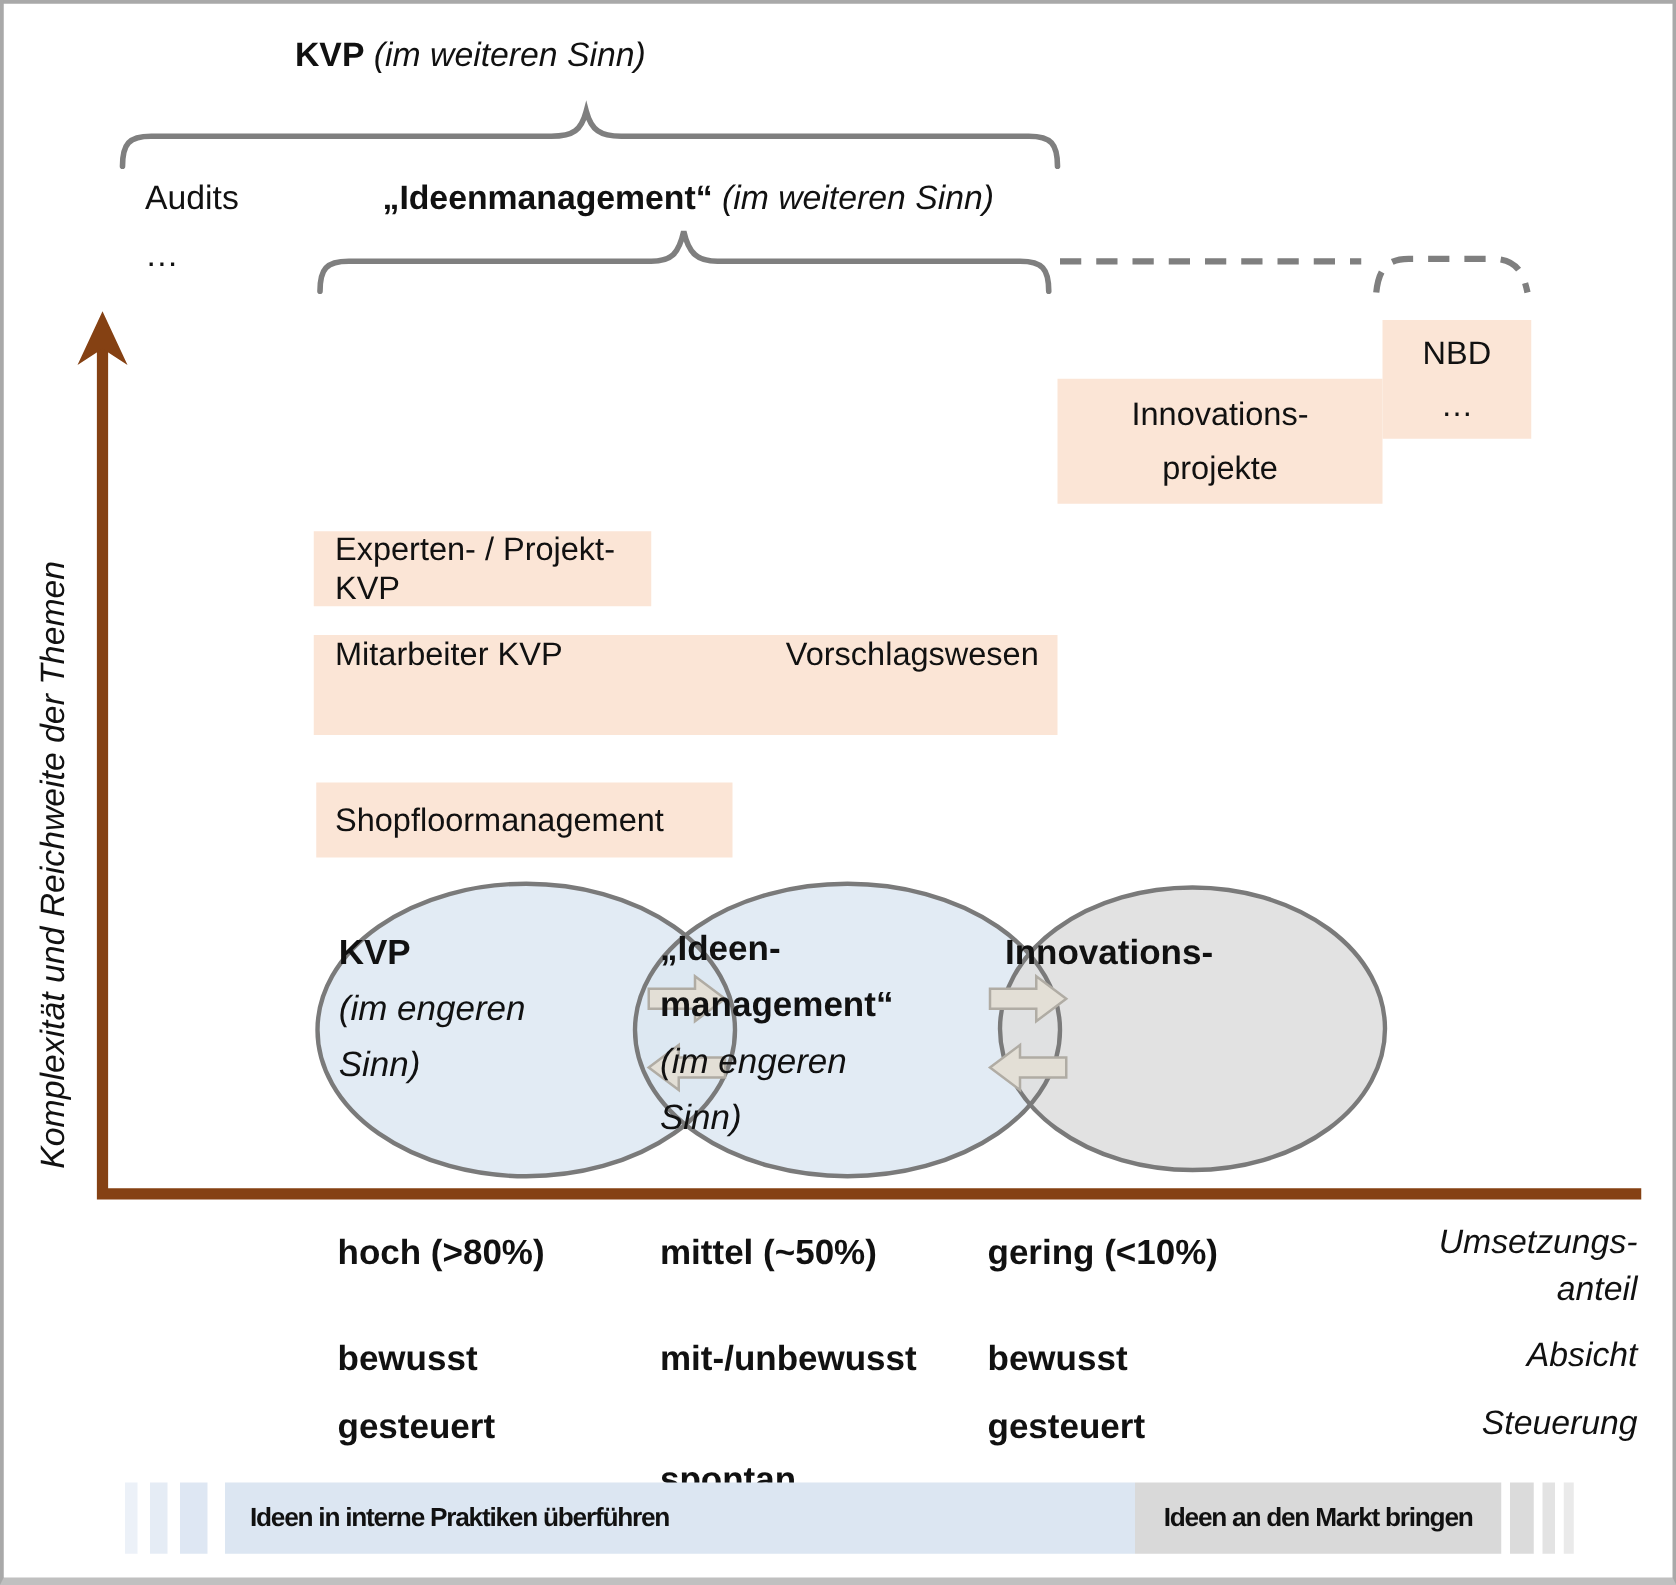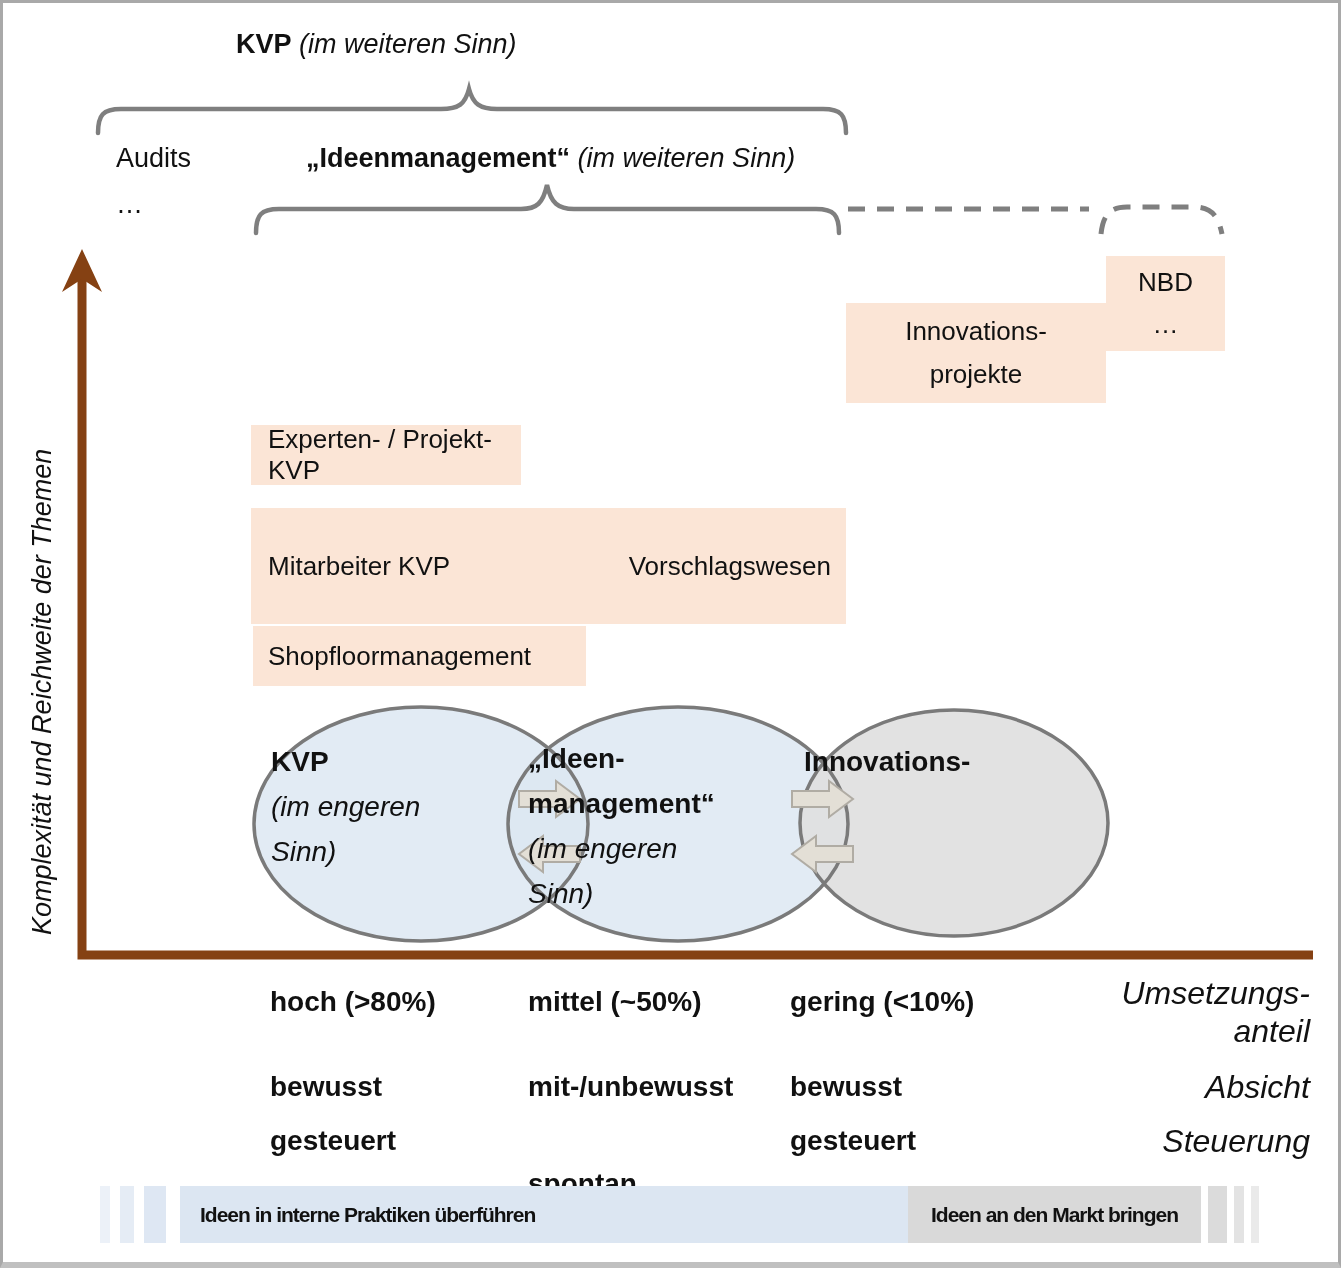--- a/index.html
+++ b/index.html
@@ -25,21 +25,21 @@
   .axis{fill:none;stroke:var(--axis-brown);stroke-width:9;}
   .axishead{fill:var(--axis-brown);stroke:none;}
   .ellfill-blue{fill:var(--accent-blue);fill-opacity:.82;stroke:none;}
   .ellfill-gray{fill:#e0e0e0;fill-opacity:.92;stroke:none;}
   .ellstroke{fill:none;stroke:#7a7a7a;stroke-width:3.5;}
   .blockarrow{fill:#e3dfd6;stroke:#b0aca4;stroke-width:2;}
   .peachbox{background:var(--accent-box);font-size:26px;}
   .title-line{font-size:27px;white-space:nowrap;}
   .elltext{font-size:28px;line-height:45px;white-space:nowrap;}
   .metric{font-size:28px;font-weight:bold;white-space:nowrap;}
-  .rightlab{font-size:32px;font-style:italic;text-align:right;white-space:nowrap;}
+  .rightlab{font-size:27px;font-style:italic;text-align:right;white-space:nowrap;}
   .bar{height:57px;display:flex;align-items:center;font-size:21px;font-weight:bold;letter-spacing:-1px;white-space:nowrap;}
   .stripe{height:57px;}
 </style>
 </head>
 <body>
 
 <div id="page">
 
   <svg width="1335" height="1259" viewBox="0 0 1335 1259">
 
@@ -83,21 +83,21 @@
 
   <div class="abs peachbox" style="left:843px;top:300px;width:260px;height:100px;display:flex;flex-direction:column;justify-content:space-evenly;align-items:center;">
     <div>Innovations-</div>
     <div>projekte</div>
   </div>
   <div class="abs peachbox" style="left:1103px;top:253px;width:119px;height:95px;display:flex;flex-direction:column;justify-content:space-evenly;align-items:center;">
     <div>NBD</div>
     <div>…</div>
   </div>
   <div class="abs peachbox" style="left:248px;top:422px;width:270px;height:60px;display:flex;align-items:center;padding-left:17px;box-sizing:border-box;">Experten- / Projekt-KVP</div>
-  <div class="abs peachbox" style="left:248px;top:505px;width:595px;height:116px;display:flex;align-items:center;justify-content:space-between;padding:0 15px 0 17px;box-sizing:border-box;">
+  <div class="abs peachbox" style="left:248px;top:505px;width:595px;height:80px;display:flex;align-items:flex-start;justify-content:space-between;padding:0 15px 0 17px;box-sizing:border-box;">
     <span>Mitarbeiter KVP</span>
     <span>Vorschlagswesen</span>
   </div>
   <div class="abs peachbox" style="left:250px;top:623px;width:333px;height:60px;display:flex;align-items:center;padding-left:15px;box-sizing:border-box;">Shopfloormanagement</div>
 
   <div class="abs ctr elltext" style="left:268px;top:736px;width:300px;">
     <div class="b">KVP</div>
     <div class="i">(im engeren</div>
     <div class="i">Sinn)</div>
   </div>

